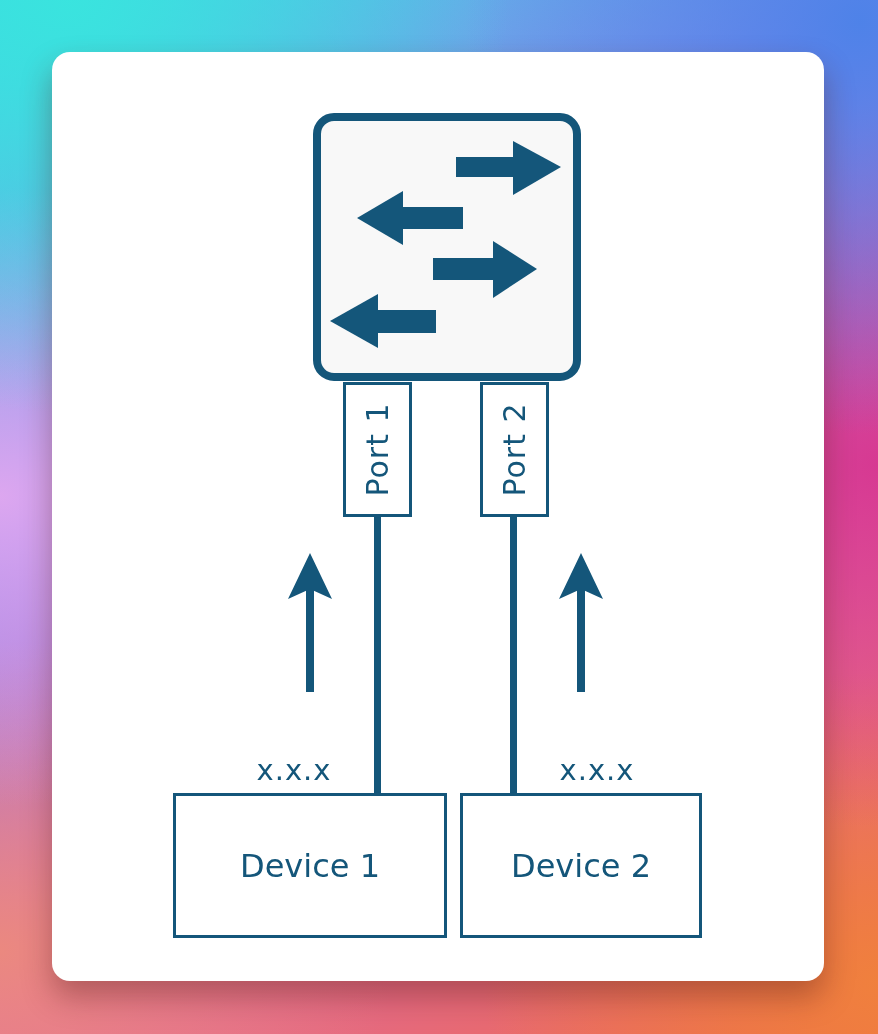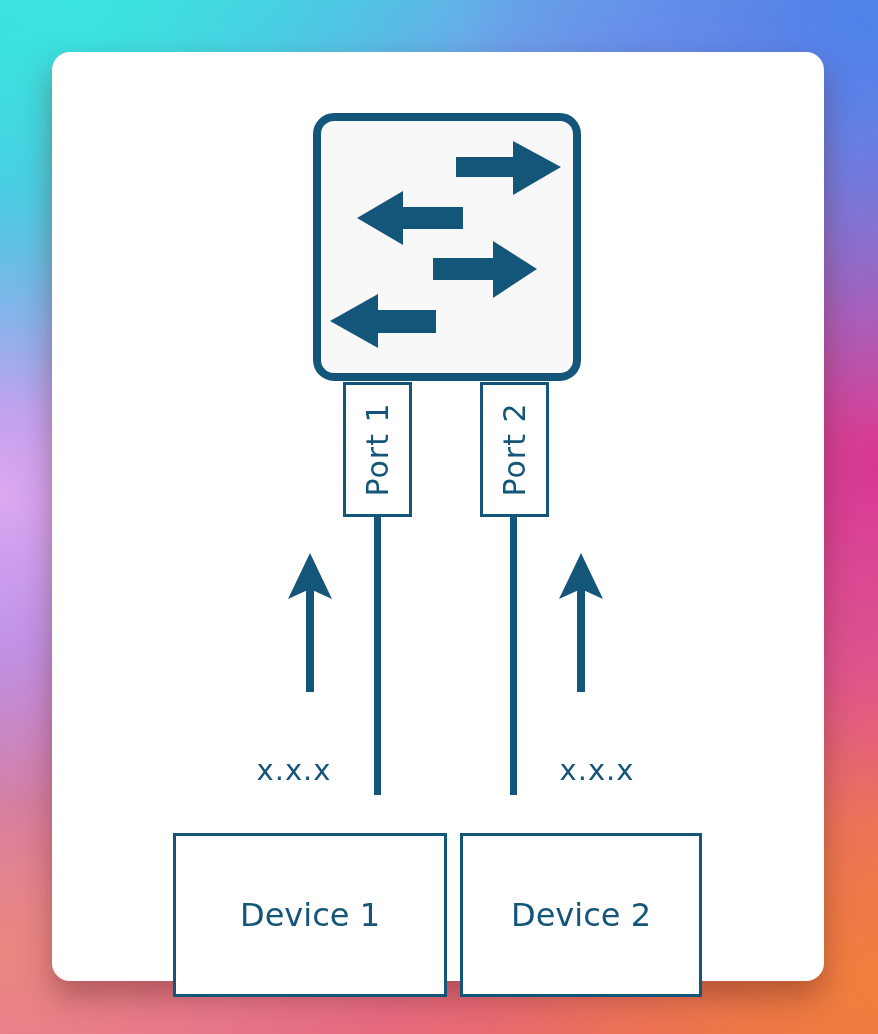--- a/index.html
+++ b/index.html
@@ -48,23 +48,23 @@
   .up-arrow{width:44px;height:139px;top:501px;}
   .up-arrow-1{left:236px;}
   .up-arrow-2{left:507px;}
   .link-label{
     width:124px;top:656px;height:36px;line-height:36px;text-align:center;
     font-size:29px;color:var(--accent);letter-spacing:1px;margin-top:44px;
   }
   .link-label-1{left:180px;}
   .link-label-2{left:483px;}
   .device{
-    top:741px;height:164px;background:var(--card);border:3px solid var(--accent);
+    top:741px;height:145px;background:var(--card);border:3px solid var(--accent);
     display:flex;align-items:center;justify-content:center;
-    font-size:32px;color:var(--accent);margin-top:40px;
+    font-size:32px;color:var(--accent);
   }
   .device-1{left:121px;width:274px;}
   .device-2{left:408px;width:242px;}
   .device span{position:static;}
 </style>
 </head>
 <body>
 
 <div class="bg">
   <div class="card">

